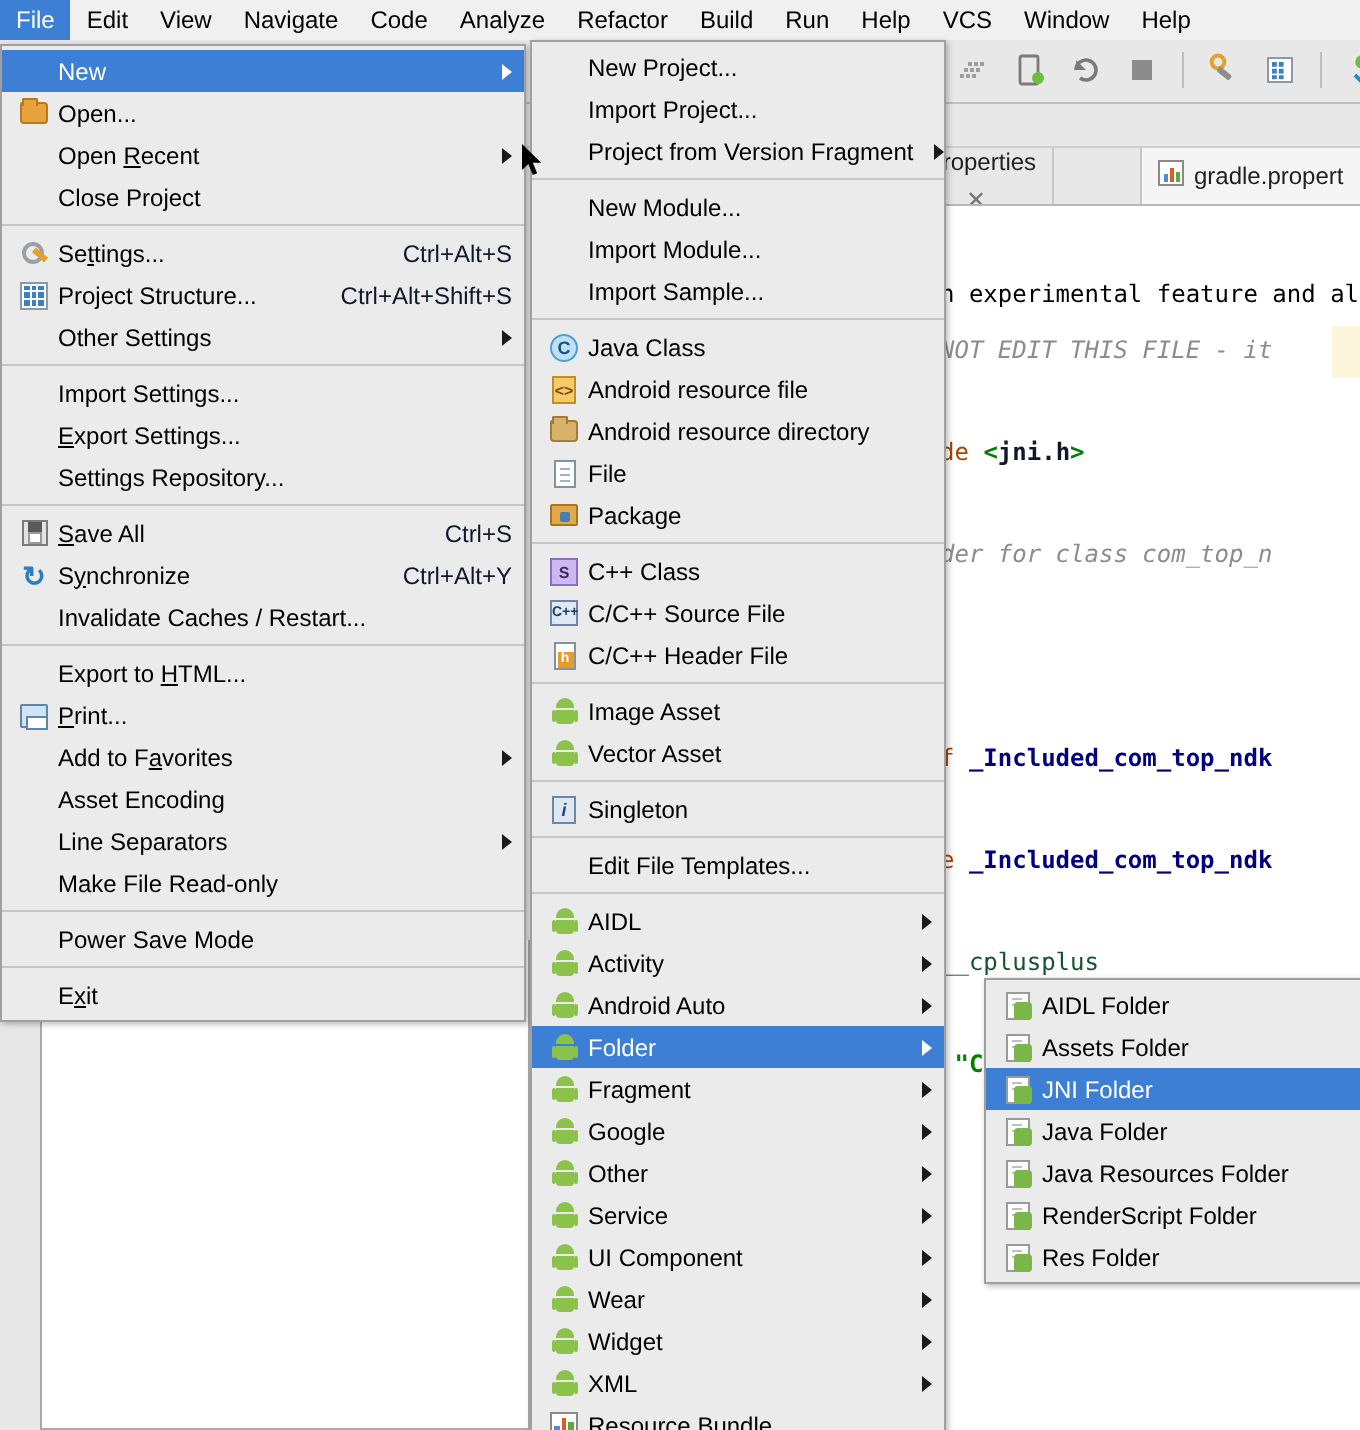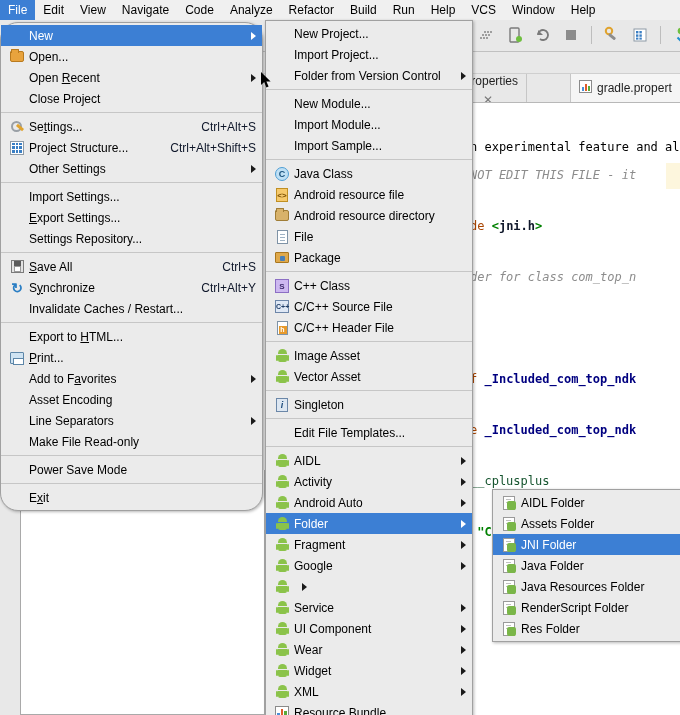--- a/index.html
+++ b/index.html
@@ -310,21 +310,21 @@
         <span>VCS</span>
       </div>
     <div class="mb-item">
         <span>Window</span>
       </div>
     <div class="mb-item">
         <span>Help</span>
       </div>
   </div>
 
-  <div class="menu" style="left:0; top:22px; width:263px;border-radius:18px;">
+  <div class="menu" style="left:0; top:22px; width:263px;">
 
     <div class="mi sel">
       <span class="ico"></span>
       <span class="lbl">New</span>
       <span class="arrow"></span>
     </div>
 
     <div class="mi">
       <span class="ico">
           <span class="ic-folder"></span>
@@ -473,21 +473,21 @@
     <div class="mi">
       <span class="ico"></span>
       <span class="lbl">New Project...</span>
     </div>
     <div class="mi">
       <span class="ico"></span>
       <span class="lbl">Import Project...</span>
     </div>
     <div class="mi">
       <span class="ico"></span>
-      <span class="lbl">Folder from Version Control</span>
+      <span class="lbl">Project from Version Fragment</span>
       <span class="arrow"></span>
     </div>
 
     <div class="sep"></div>
 
     <div class="mi">
       <span class="ico"></span>
       <span class="lbl">New Module...</span>
     </div>
     <div class="mi">
@@ -670,20 +670,21 @@
     </div>
     <div class="mi">
       <span class="ico">
           <span class="droid">
             <i class="head"></i>
             <i class="body"></i>
             <i class="la"></i>
             <i class="ra"></i>
           </span>
         </span>
+      <span class="lbl">Other</span>
       <span class="arrow"></span>
     </div>
     <div class="mi">
       <span class="ico">
           <span class="droid">
             <i class="head"></i>
             <i class="body"></i>
             <i class="la"></i>
             <i class="ra"></i>
           </span>

